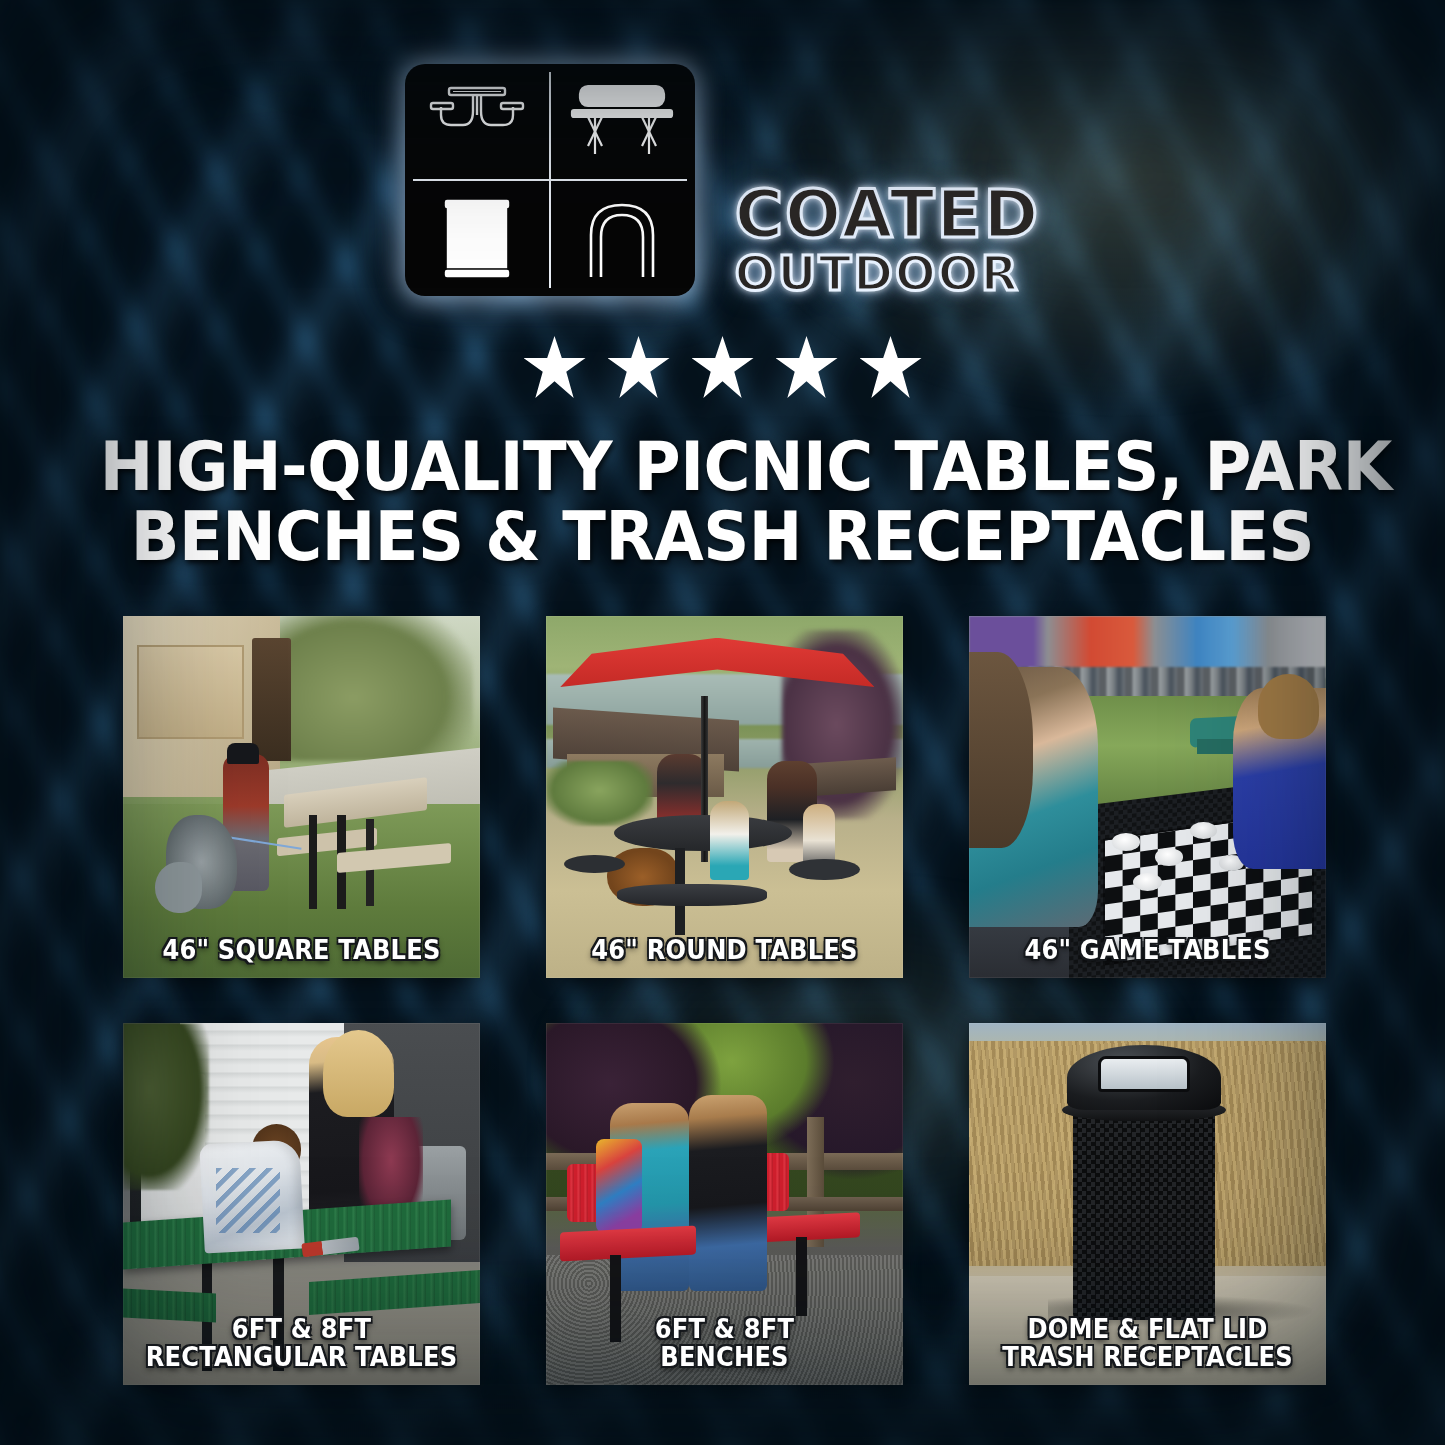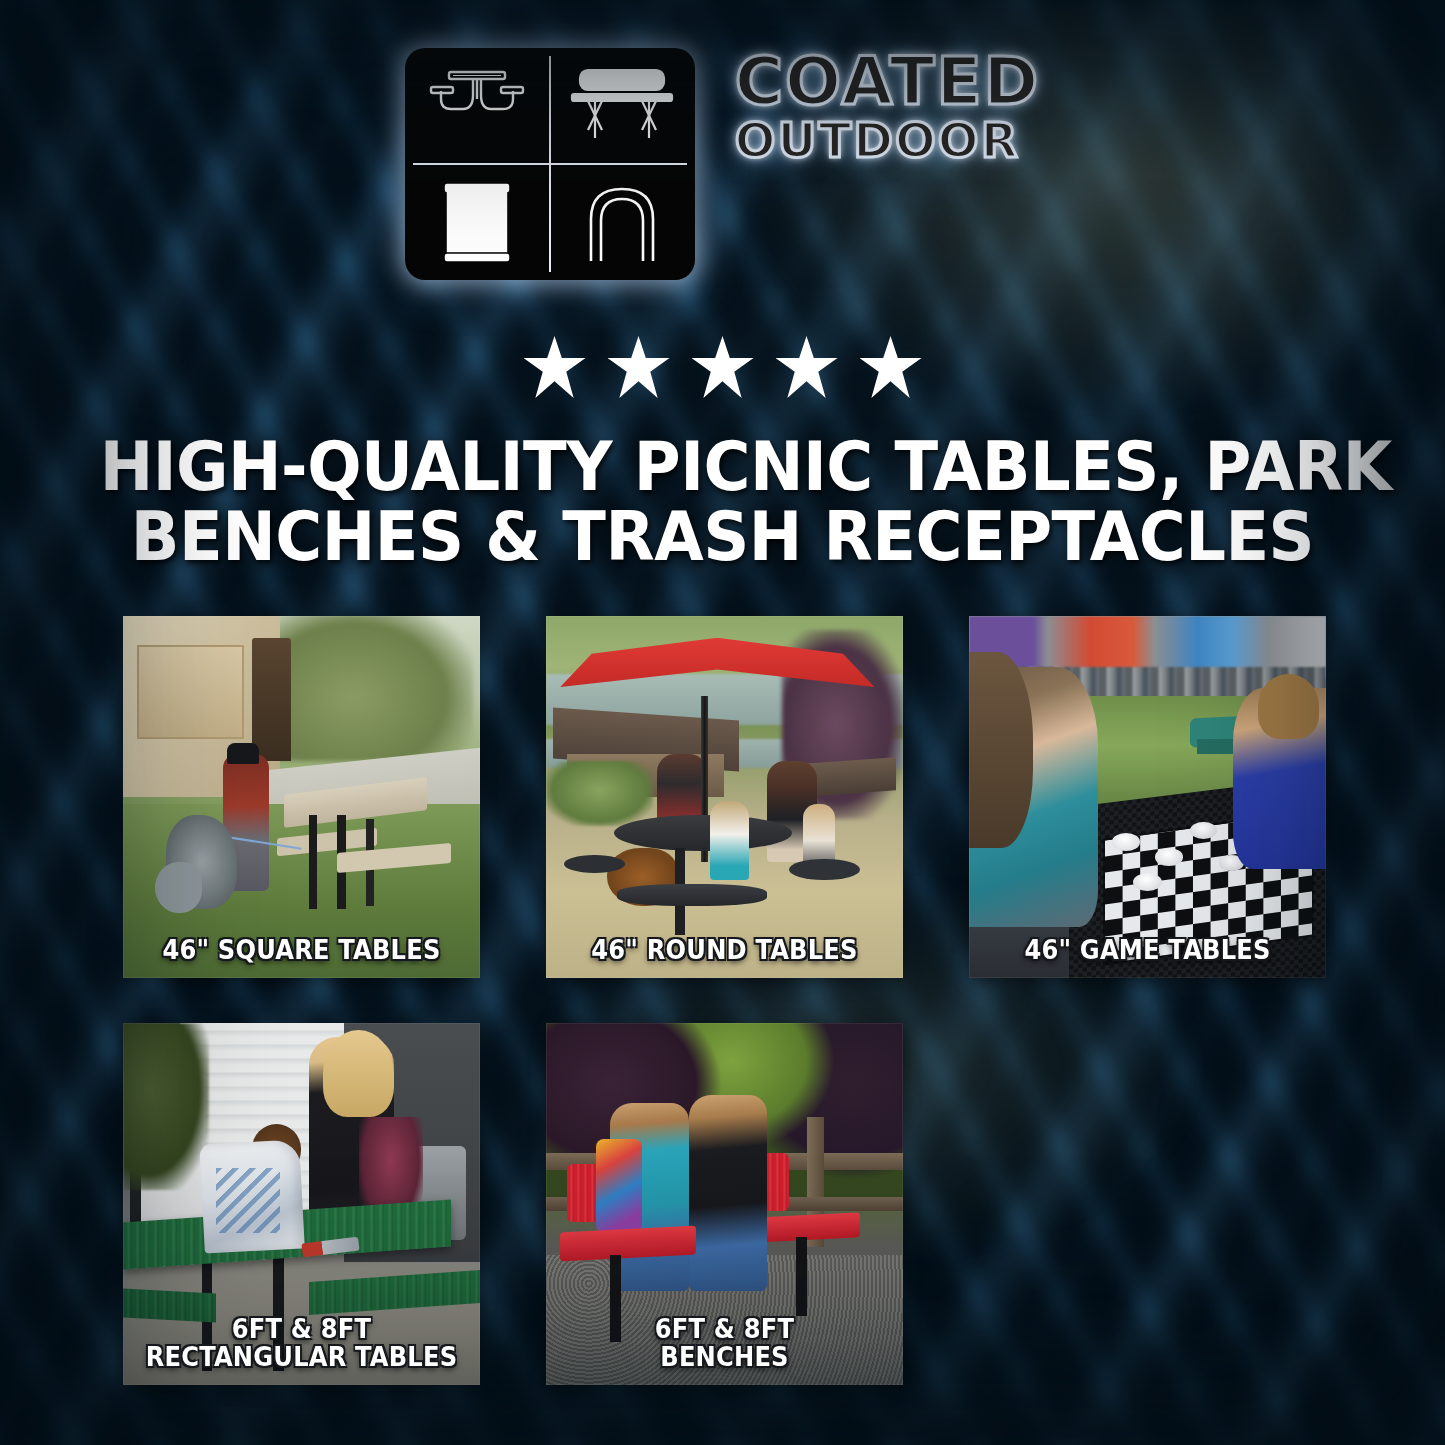--- a/index.html
+++ b/index.html
@@ -56,22 +56,22 @@
     filter:blur(6px);
   }
   .vignette{
     position:absolute;inset:0;
     box-shadow:inset 0 0 190px 60px rgba(3,12,20,.82);
     pointer-events:none;
   }
 
   
   .header{
-    position:absolute;left:0;right:0;top:48px;
-    display:flex;justify-content:center;align-items:flex-start;gap:40px;
+    position:absolute;left:0;right:0;top:64px;
+    display:flex;justify-content:center;align-items:flex-end;gap:40px;
   }
   .logo-mark{
     width:290px;height:232px;
     background:#060606;
     border-radius:20px;
     position:relative;
     box-shadow:0 0 22px 5px rgba(200,225,255,.55), 0 0 46px 10px rgba(120,170,220,.22);
     flex:0 0 auto;
   }
   .logo-mark .vline,.logo-mark .hline{position:absolute;background:#e9eef5;}
@@ -496,17 +496,35 @@
         <div class="obj t5-seat1"></div>
         <div class="obj t5-leg1"></div>
       </div>
       <div class="tile-frame"></div>
       <div class="caption">
         <span class="cl">6FT &amp; 8FT</span>
         <span class="cl">BENCHES</span>
       </div>
     </div>
 
+    <div class="tile">
+      <div class="photo">
+        <div class="t6-bg"></div>
+        <div class="obj t6-sky"></div>
+        <div class="obj t6-grass"></div>
+        <div class="obj t6-path"></div>
+        <div class="obj t6-shadow"></div>
+        <div class="obj t6-body"></div>
+        <div class="obj t6-rim"></div>
+        <div class="obj t6-dome"></div>
+        <div class="obj t6-open"></div>
+      </div>
+      <div class="tile-frame"></div>
+      <div class="caption">
+        <span class="cl">DOME &amp; FLAT LID</span>
+        <span class="cl">TRASH RECEPTACLES</span>
+      </div>
+    </div>
 
   </div>
 
   <div class="vignette"></div>
 </div>
 
 </body></html>

